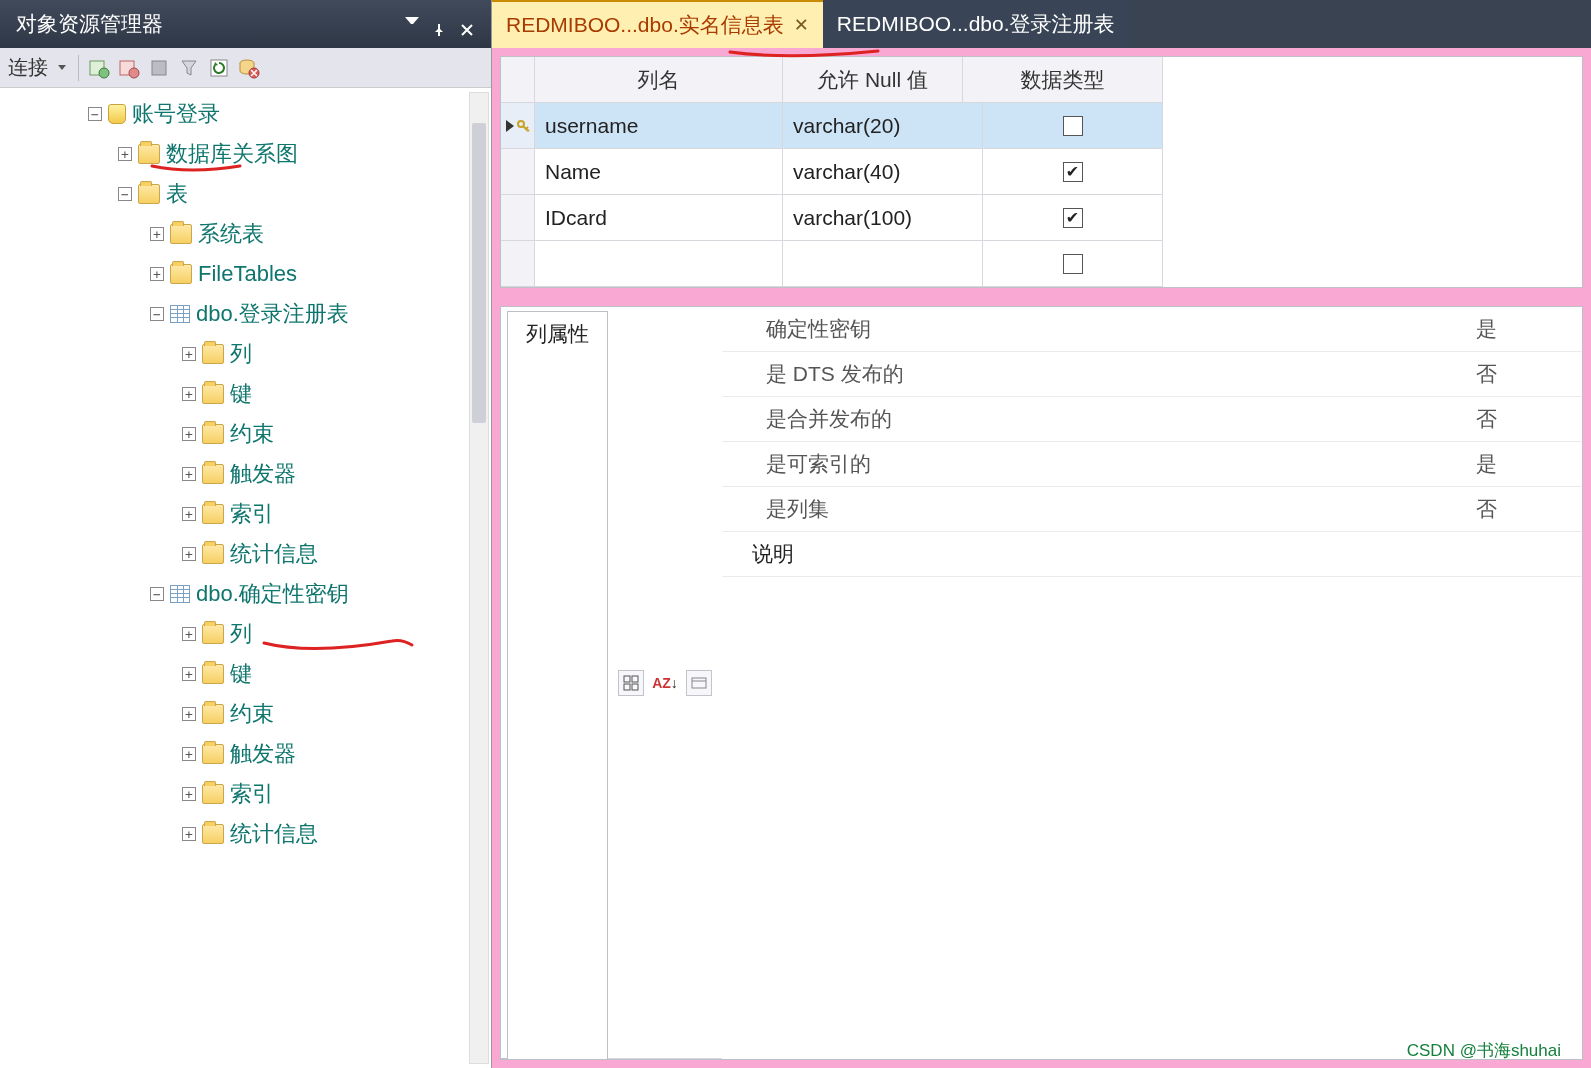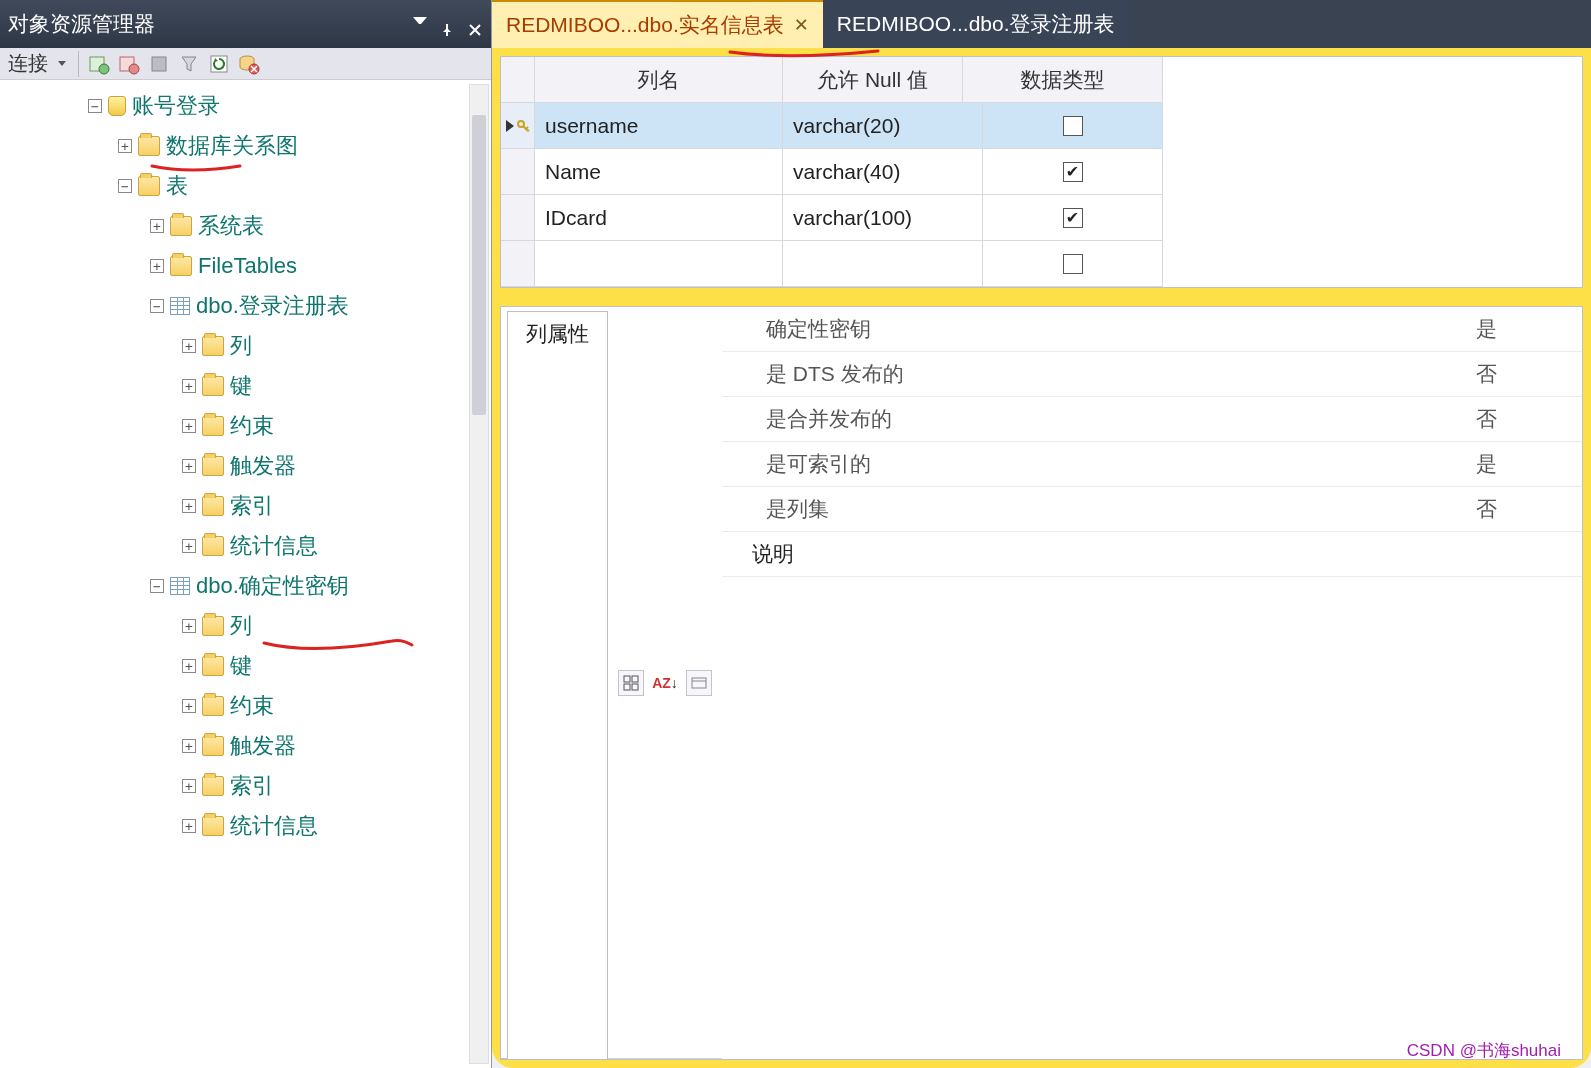--- a/index.html
+++ b/index.html
@@ -1,26 +1,26 @@
 <!DOCTYPE html>
 <html><head>
 <meta charset="utf-8">
 <style>
   * { box-sizing: border-box; margin: 0; padding: 0; font-family: "Microsoft YaHei", "Segoe UI", Tahoma, sans-serif; }
   body { background: #f0f0f0; font-size: 19px; color: #222; width: 1591px; height: 1068px; overflow: hidden; position: relative; }
 
   
   .left-panel { position:absolute; left:0; top:0; width:492px; height:100%; background:#e9e9f0; border-right:1px solid #999; display:flex; flex-direction:column; }
-  .panel-header { background:linear-gradient(#404a5a,#2d3746); color:#fff; height:48px; display:flex; align-items:center; padding:0 8px; font-size:21px; justify-content:space-between; }
+  .panel-header { background:linear-gradient(#404a5a,#2d3746); color:#fff; height:48px; display:flex; align-items:center; padding:0 16px; font-size:21px; justify-content:space-between; }
   .panel-header .icons { display:flex; gap:14px; align-items:center; }
   .panel-header .hicon { width:14px; height:14px; display:inline-block; }
   .arrow-down { width:0; height:0; border-left:6px solid transparent; border-right:6px solid transparent; border-top:7px solid #fff; }
   .pin-icon svg, .close-x svg { fill:#fff; }
 
-  .toolbar { background:#e4e4ec; height:32px; display:flex; align-items:center; padding:0 8px; gap:6px; border-bottom:1px solid #ccc; font-size:20px; }
+  .toolbar { background:#e4e4ec; height:40px; display:flex; align-items:center; padding:0 8px; gap:6px; border-bottom:1px solid #ccc; font-size:20px; }
   .toolbar .sep { width:1px; height:26px; background:#bbb; margin:0 2px; }
   .tb-text { color:#333; margin-right:4px; }
   .tb-drop { width:0;height:0;border-left:4px solid transparent;border-right:4px solid transparent;border-top:5px solid #555; margin-right:4px;}
   .tb-icon { width:24px; height:24px; display:flex; align-items:center; justify-content:center; }
 
   .tree { flex:1; overflow:auto; background:#fff; padding:6px 0 6px 0; font-size:22px; position:relative; }
   .tree-row { display:flex; align-items:center; height:40px; white-space:nowrap; }
   .expander { width:14px; height:14px; border:1px solid #888; background:#fff; display:flex; align-items:center; justify-content:center; font-size:13px; line-height:1; color:#555; margin-right:6px; flex-shrink:0; font-family:monospace; }
   .spacer { display:inline-block; flex-shrink:0; }
   .node-icon { width:22px; height:20px; margin-right:6px; flex-shrink:0; display:inline-flex; align-items:center; justify-content:center; }
@@ -31,21 +31,21 @@
   .table-icon::before { content:""; position:absolute; top:3px;left:0;right:0;height:1px;background:#7aa0c4; box-shadow:0 4px 0 #7aa0c4, 0 8px 0 #7aa0c4; }
   .table-icon::after { content:""; position:absolute; left:6px; top:0; bottom:0; width:1px; background:#7aa0c4; box-shadow:6px 0 0 #7aa0c4; }
   .node-label { color:#0f766e; }
   .scroll-ind { position:absolute; right:2px; top:4px; bottom:4px; width:20px; background:#f0f0f0; border:1px solid #ddd; }
   .scroll-thumb { position:absolute; top:30px; left:2px; right:2px; height:300px; background:#cfcfd7; border-radius:2px; }
 
   
   .annot { position:absolute; pointer-events:none; }
 
   
-  .right-area { position:absolute; left:492px; top:0; right:0; bottom:0; background:#fde047; display:flex; flex-direction:column;border-radius:21px; }
+  .right-area { position:absolute; left:492px; top:0; right:0; bottom:0; background:#f9a8d4; display:flex; flex-direction:column; }
   .tabs { display:flex; height:48px; align-items:stretch; background:#3a4352; }
   .tab { display:flex; align-items:center; padding:0 14px; font-size:21px; gap:10px; position:relative; }
   .tab.active { background:#ffefb0; color:#a93a00; border-top:2px solid #c98b00; }
   .tab.inactive { background:#394556; color:#fff; }
   .tab .close { font-size:18px; color:#7a5a20; }
 
   .designer { background:#fff; border:1px solid #bfbfc7; margin:8px 8px 0 8px; }
   .grid-header, .grid-row { display:flex; align-items:stretch; }
   .gh-cell, .g-cell { border-right:1px solid #d7d7de; border-bottom:1px solid #d7d7de; display:flex; align-items:center; padding:6px 10px; font-size:21px; height:46px; }
   .rowhead { width:34px; background:#f3f3f7; justify-content:center; padding:0; }
@@ -63,21 +63,21 @@
   .props-tabhead { display:flex; border-bottom:1px solid #bfbfc7; }
   .props-tab { padding:8px 18px; font-size:21px; background:#fff; border:1px solid #bfbfc7; border-bottom:none; margin:4px 0 -1px 6px; }
   .props-toolbar { display:flex; gap:8px; padding:6px 10px; border-bottom:1px solid #d7d7de; align-items:center; }
   .pt-btn { width:26px;height:26px;border:1px solid #c3c3cb; background:#f7f7fb; display:flex;align-items:center;justify-content:center; font-size:13px; }
   .props-grid { flex:1; overflow:auto; }
   .prop-row { display:flex; border-bottom:1px solid #eaeaef; font-size:21px; color:#555; }
   .prop-name { flex:1; padding:8px 14px 8px 44px; }
   .prop-val { width:120px; padding:8px 14px; text-align:left; }
   .prop-row.strong .prop-name { color:#222; padding-left:30px; }
 
-  .watermark { position:absolute; right:30px; bottom:6px; font-size:17px; color:#a21caf;margin-left:23px; }
+  .watermark { position:absolute; right:30px; bottom:6px; font-size:17px; color:#15803d;margin-left:23px; }
 </style>
 </head>
 <body>
 
 <div class="left-panel">
   <div class="panel-header">
     <span>对象资源管理器</span>
     <span class="icons">
       <span class="hicon arrow-down"></span>
       <span class="hicon pin-icon"><svg viewBox="0 0 12 12" width="12" height="12">

